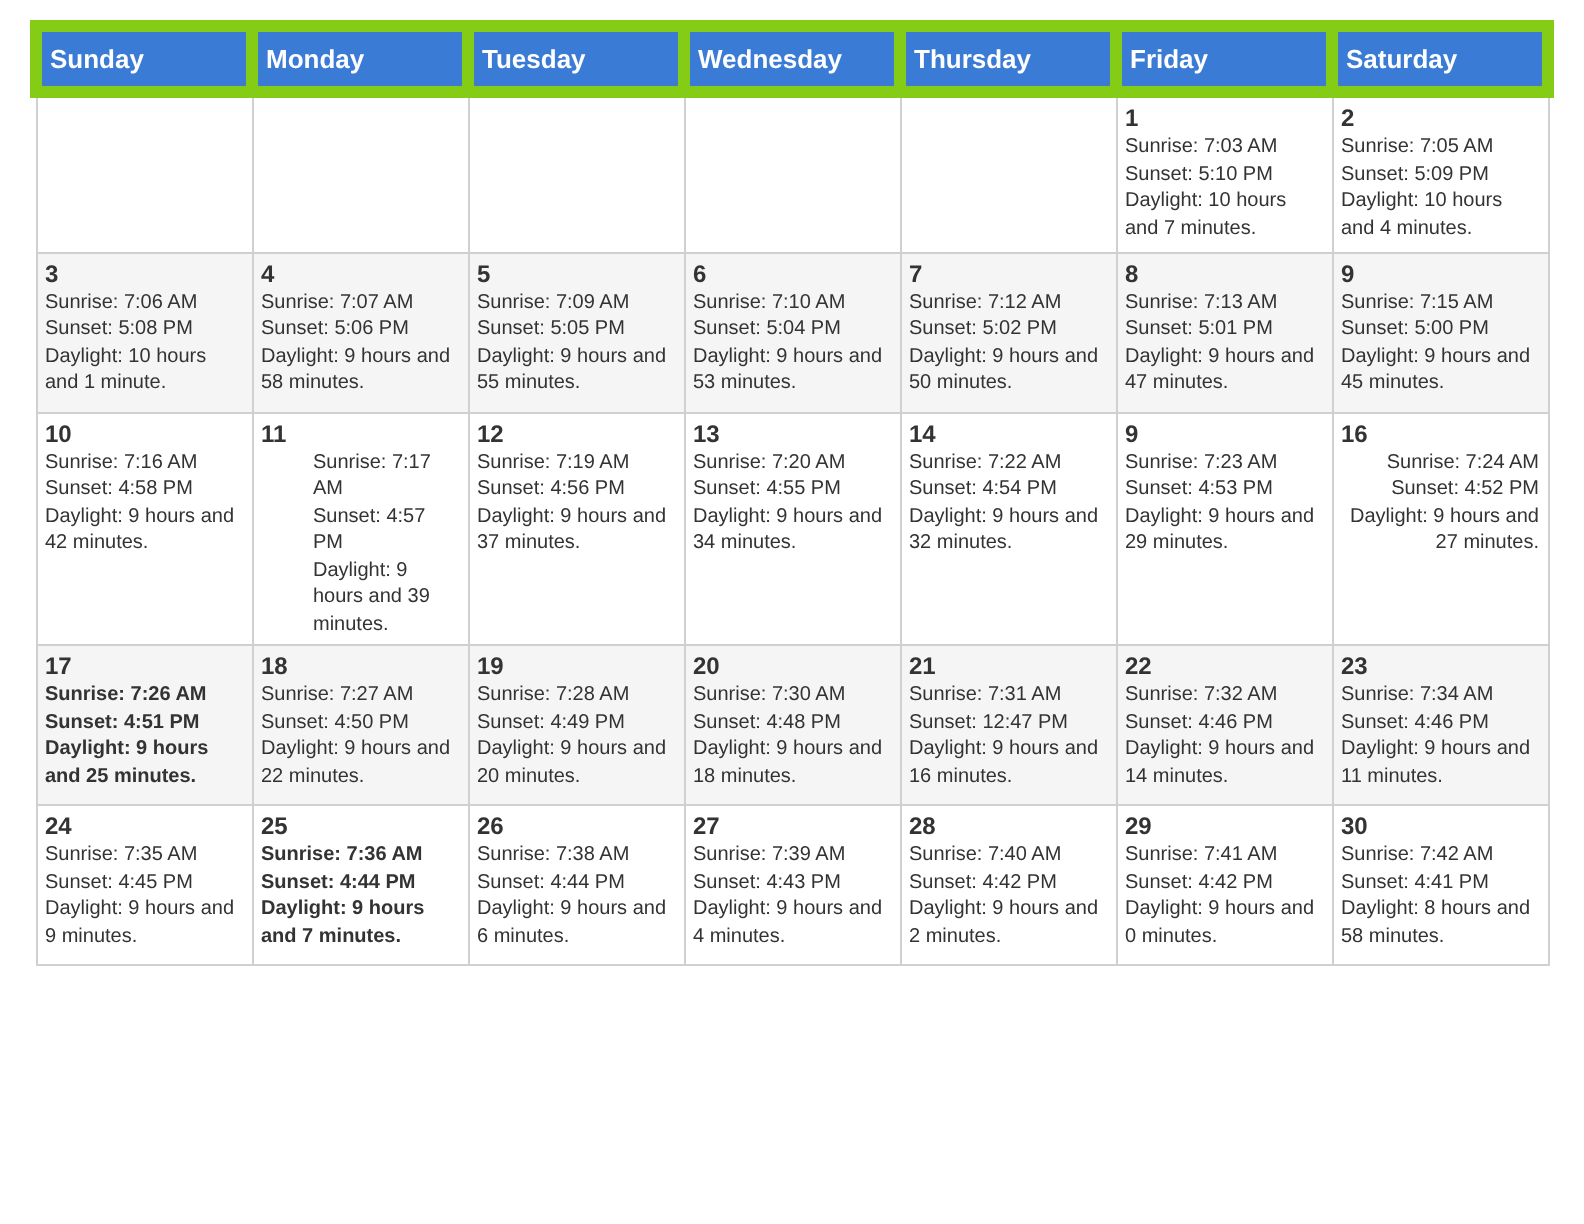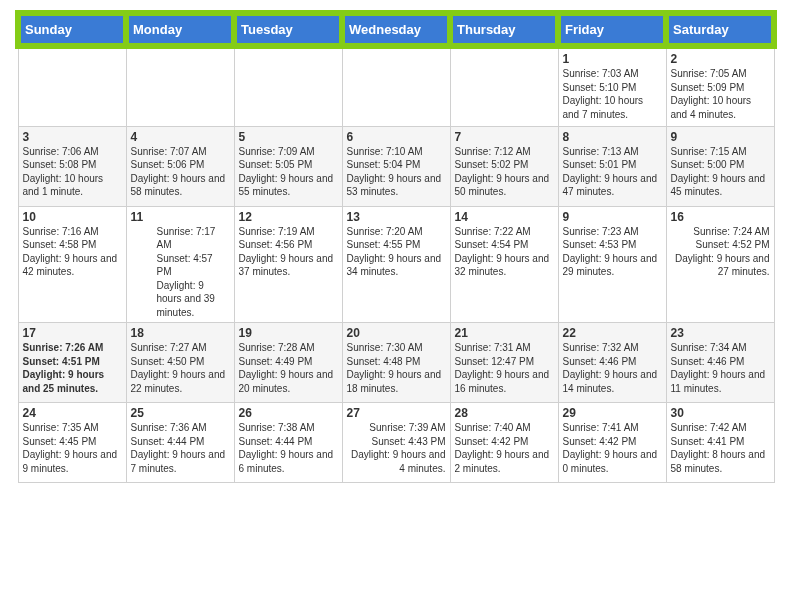--- a/index.html
+++ b/index.html
@@ -249,33 +249,33 @@
         </tr>
         <tr>
           <td>
             <span class="day-num">24</span>
             <div class="day-info" style="white-space: pre-line;">Sunrise: 7:35 AM
 Sunset: 4:45 PM
 Daylight: 9 hours and 9 minutes.</div>
           </td>
           <td>
             <span class="day-num">25</span>
-            <div class="day-info" style="white-space: pre-line;">Sunrise: 7:36 AM
+            <div class="day-info" style="white-space: pre-line; font-weight: bold;">Sunrise: 7:36 AM
 Sunset: 4:44 PM
 Daylight: 9 hours and 7 minutes.</div>
           </td>
           <td>
             <span class="day-num">26</span>
             <div class="day-info" style="white-space: pre-line;">Sunrise: 7:38 AM
 Sunset: 4:44 PM
 Daylight: 9 hours and 6 minutes.</div>
           </td>
           <td>
             <span class="day-num">27</span>
-            <div class="day-info" style="white-space: pre-line; text-align: right;">Sunrise: 7:39 AM
+            <div class="day-info" style="white-space: pre-line;">Sunrise: 7:39 AM
 Sunset: 4:43 PM
 Daylight: 9 hours and 4 minutes.</div>
           </td>
           <td>
             <span class="day-num">28</span>
             <div class="day-info" style="white-space: pre-line;">Sunrise: 7:40 AM
 Sunset: 4:42 PM
 Daylight: 9 hours and 2 minutes.</div>
           </td>
           <td>

